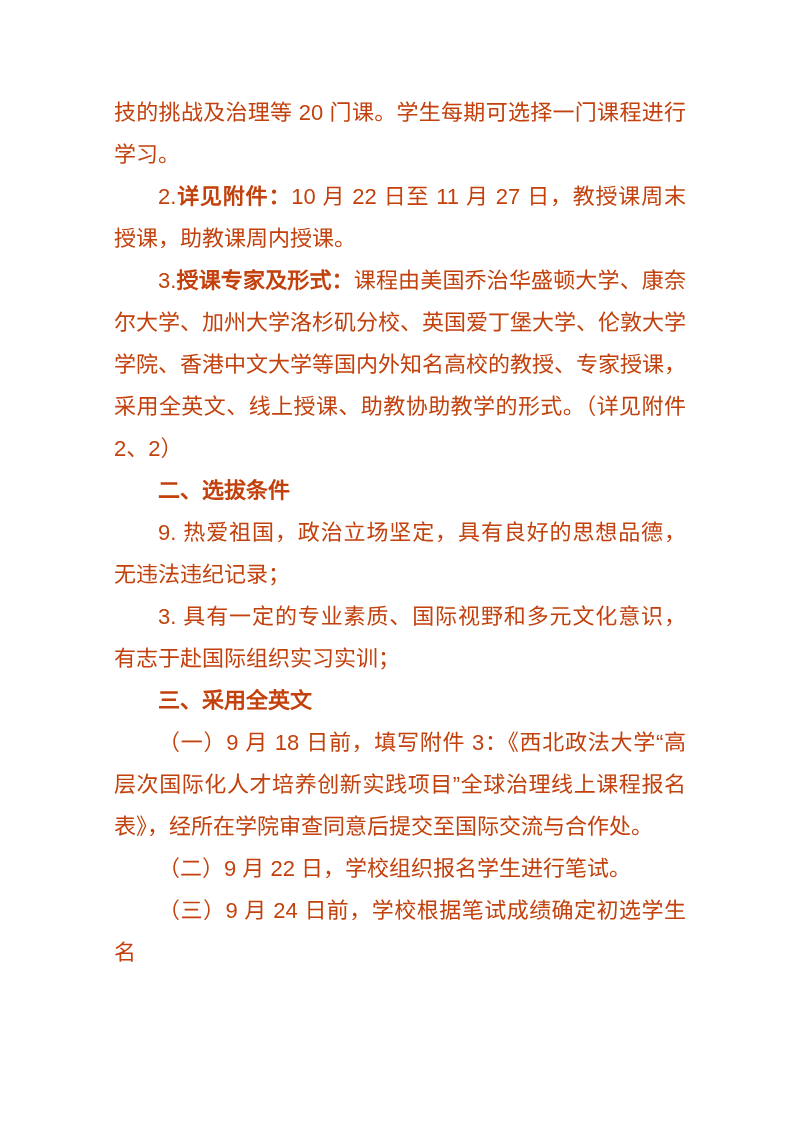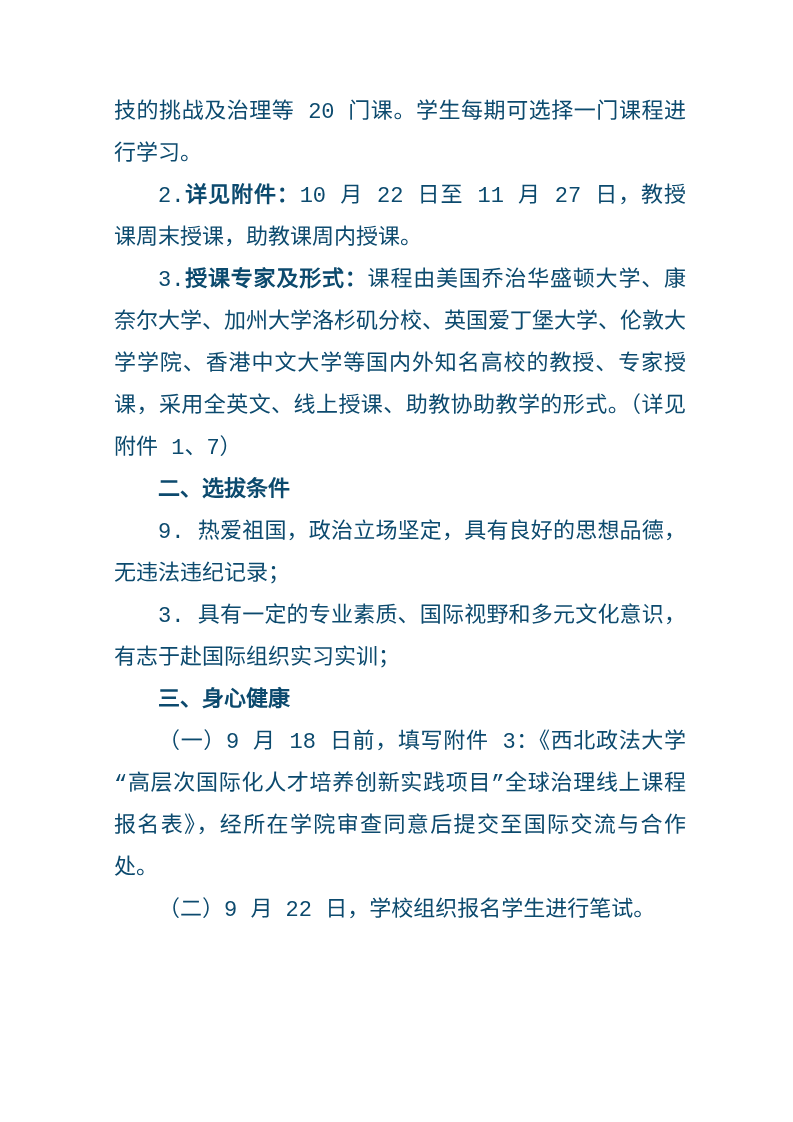--- a/index.html
+++ b/index.html
@@ -6,22 +6,22 @@
     margin: 0;
     padding: 0;
     background: #ffffff;
   }
   .page {
     position: relative;
     width: 793px;
     height: 980px;
     background: #ffffff;
     overflow: hidden;
-    font-family: Liberation Mono, monospace;
-    color: #0c4a6e;
+    font-family: Liberation Sans, sans-serif;
+    color: #c2410c;
   }
   .content {
     position: absolute;
     left: 114px;
     top: 92px;
     width: 572px;
     font-size: 22px;
     line-height: 42px;
     text-align: justify;
     letter-spacing: 0;
@@ -41,31 +41,32 @@
 </head>
 <body>
 
 <div class="page">
   <div class="content">
 
     <p class="noindent"><span>技的挑战及治理等 20 门课。学生每期可选择一门课程进行学习。</span></p>
 
     <p><span>2.</span><span class="b">详见附件：</span><span>10 月 22 日至 11 月 27 日，教授课周末授课，助教课周内授课。</span></p>
 
-    <p><span>3.</span><span class="b">授课专家及形式：</span><span>课程由美国乔治华盛顿大学、康奈尔大学、加州大学洛杉矶分校、英国爱丁堡大学、伦敦大学学院、香港中文大学等国内外知名高校的教授、专家授课，采用全英文、线上授课、助教协助教学的形式。（详见附件 1、7）</span></p>
+    <p><span>3.</span><span class="b">授课专家及形式：</span><span>课程由美国乔治华盛顿大学、康奈尔大学、加州大学洛杉矶分校、英国爱丁堡大学、伦敦大学学院、香港中文大学等国内外知名高校的教授、专家授课，采用全英文、线上授课、助教协助教学的形式。（详见附件 2、2）</span></p>
 
     <p><span class="b">二、选拔条件</span></p>
 
     <p><span>9. 热爱祖国，政治立场坚定，具有良好的思想品德，无违法违纪记录；</span></p>
 
 
     <p><span>3. 具有一定的专业素质、国际视野和多元文化意识，有志于赴国际组织实习实训；</span></p>
 
 
-    <p><span class="b">三、身心健康</span></p>
+    <p><span class="b">三、采用全英文</span></p>
 
     <p><span>（一）9 月 18 日前，填写附件 3：《西北政法大学“高层次国际化人才培养创新实践项目”全球治理线上课程报名表》，经所在学院审查同意后提交至国际交流与合作处。</span></p>
 
     <p><span>（二）9 月 22 日，学校组织报名学生进行笔试。</span></p>
 
+    <p><span>（三）9 月 24 日前，学校根据笔试成绩确定初选学生名</span></p>
 
   </div>
 </div>
 
 </body></html>

